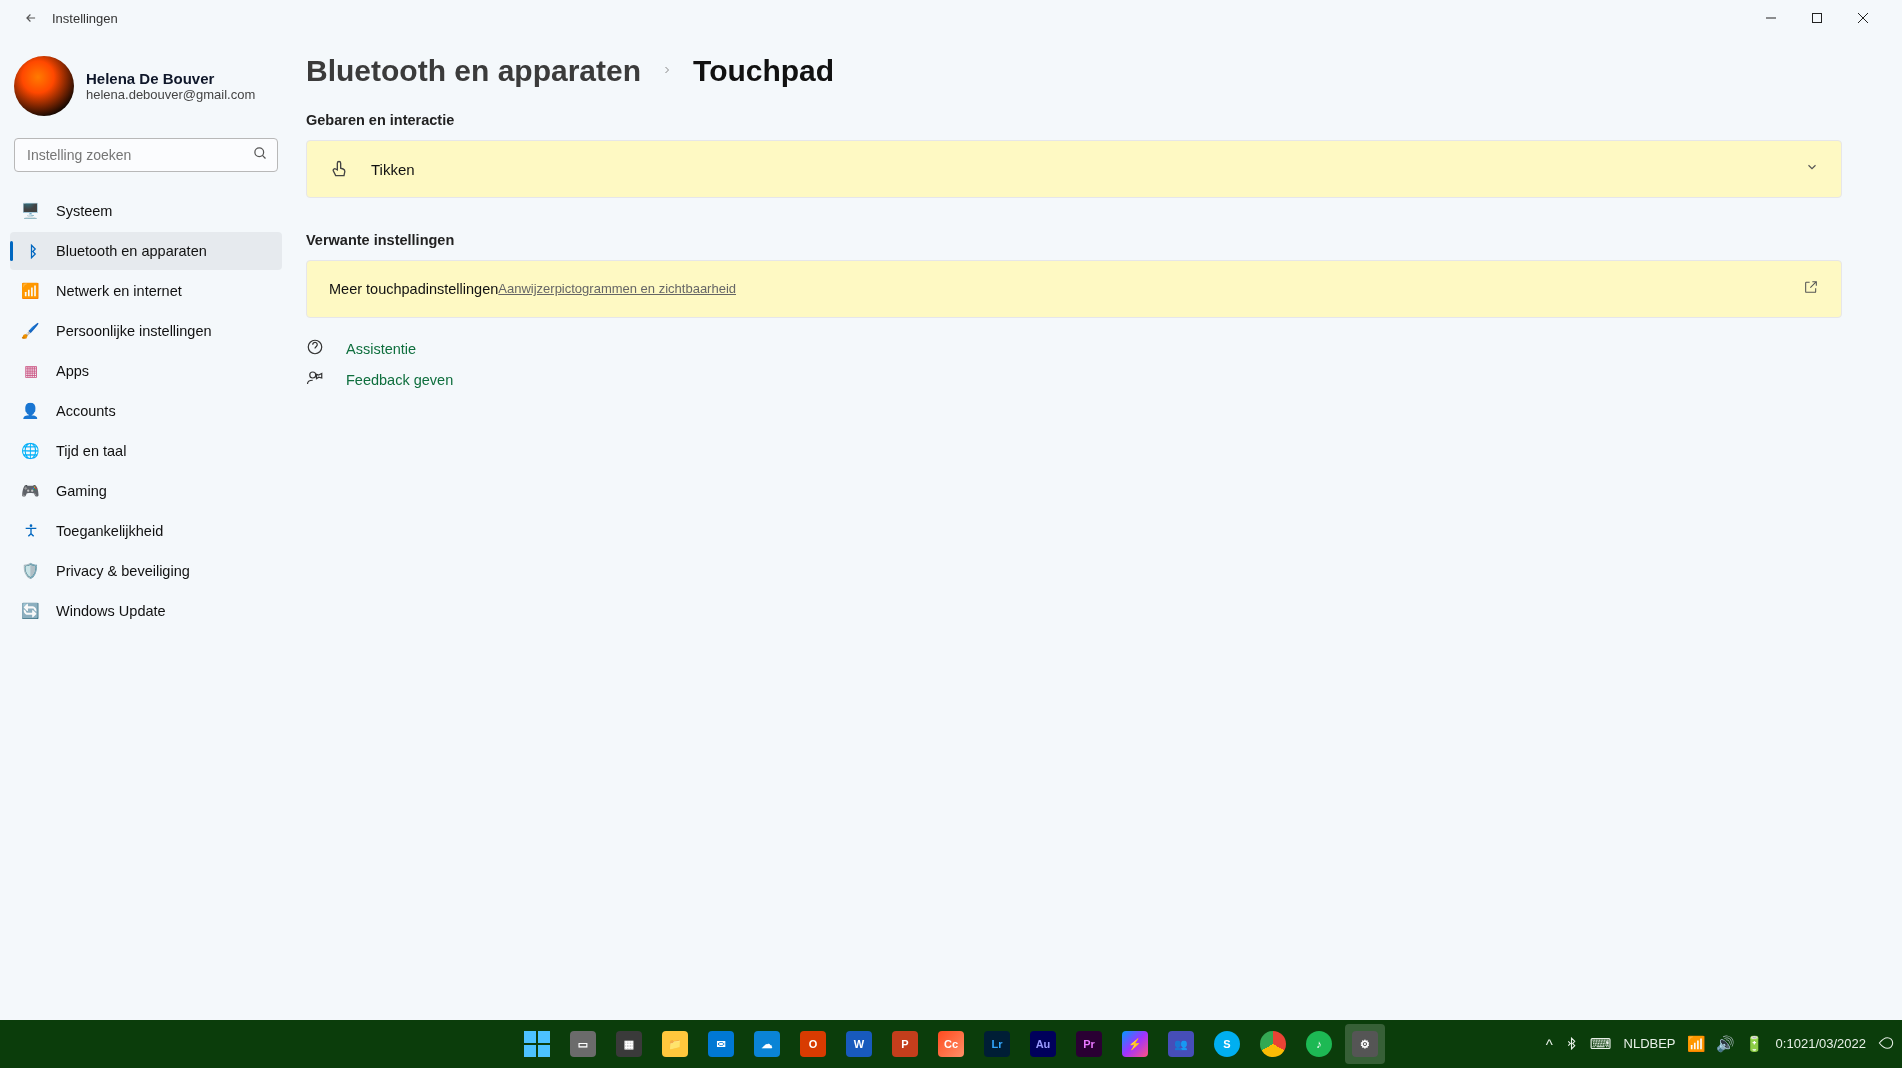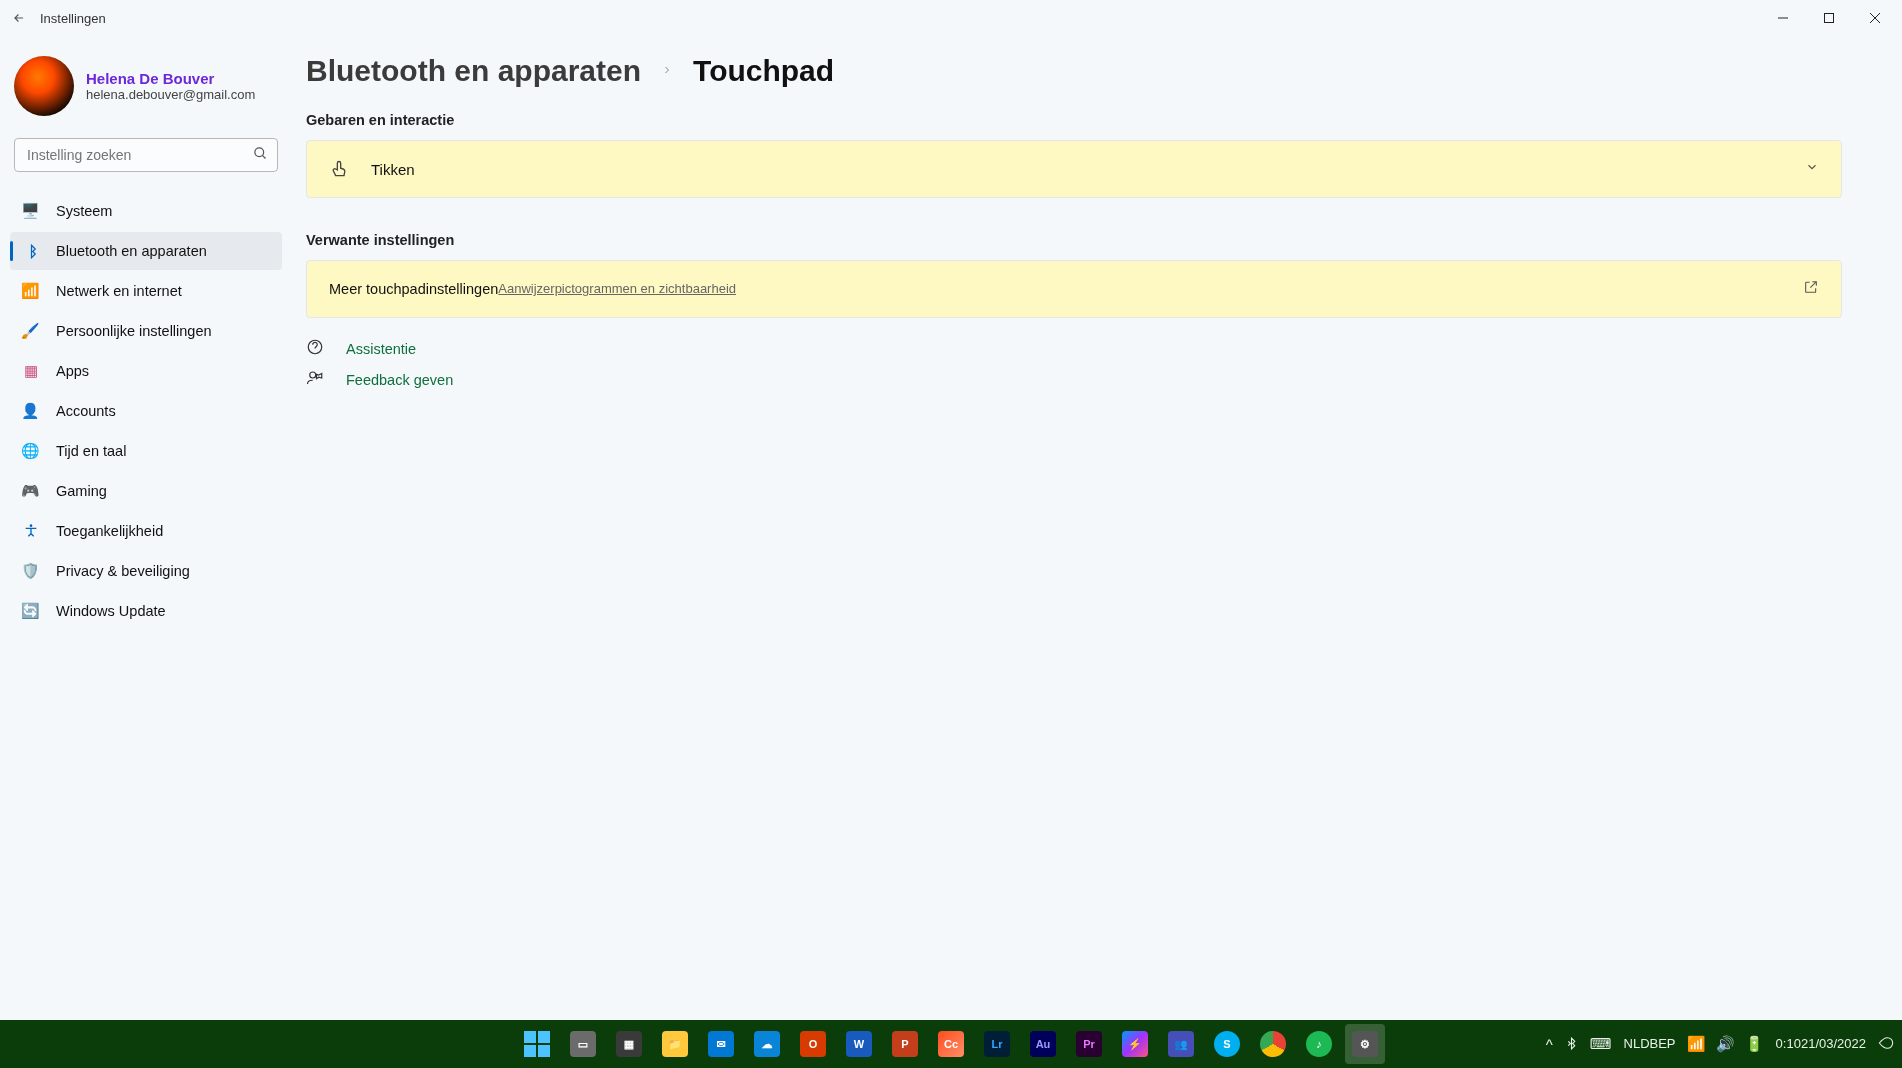--- a/index.html
+++ b/index.html
@@ -1,32 +1,32 @@
 <!DOCTYPE html>
 <html><head>
 <meta charset="utf-8">
 <style>
 * { margin: 0; padding: 0; box-sizing: border-box; font-family: "Segoe UI", Arial, sans-serif; }
 body { width: 1902px; height: 1068px; background: #f4f8fb; overflow: hidden; position: relative; }
 
 
-.titlebar { height: 36px; display: flex; align-items: center; padding: 0 4px; }
+.titlebar { height: 36px; display: flex; align-items: center; padding: 0 16px; }
 .titlebar .back { width: 30px; height: 30px; display: flex; justify-content: center; align-items: center; cursor: pointer; color: #555; }
 .titlebar .title { margin-left: 6px; font-size: 13px; color: #333; }
 .titlebar .win-controls { margin-left: auto; display: flex; }
 .titlebar .win-controls div { width: 46px; height: 30px; display: flex; justify-content: center; align-items: center; color: #222; cursor: pointer; }
 
 
 .app { display: flex; height: calc(100% - 36px - 48px); }
 
 
 .sidebar { width: 292px; padding: 12px 10px; }
 .profile { display: flex; align-items: center; gap: 12px; padding: 8px 4px 22px 4px; }
 .avatar { width: 60px; height: 60px; border-radius: 50%; background: radial-gradient(circle at 40% 35%, #ff7b00 0%, #ff4800 30%, #1a0a02 75%); }
-.profile-text .name { font-weight: 600; font-size: 15px; color: #6d28d9; }
+.profile-text .name { font-weight: 600; font-size: 15px; color: #0f172a; }
 .profile-text .email { font-size: 13px; color: #444; }
 .search { position: relative; margin: 0 4px 20px 4px; }
 .search input { width: 100%; height: 34px; padding: 0 34px 0 12px; border: 1px solid #b8b8b8; border-radius: 4px; background: #fbfcfe; font-size: 14px; outline: none; }
 .search .icon { position: absolute; right: 10px; top: 8px; color: #555; }
 
 .nav { display: flex; flex-direction: column; gap: 2px; }
 .nav-item { display: flex; align-items: center; gap: 16px; height: 38px; padding: 0 12px; border-radius: 4px; font-size: 14.5px; color: #111; cursor: pointer; position: relative; }
 .nav-item.active { background: #e6eaee; }
 .nav-item.active::before { content: ""; position: absolute; left: 0; top: 9px; bottom: 9px; width: 3px; background: #0067c0; border-radius: 2px; }
 .nav-item .icon { width: 18px; height: 18px; display: flex; justify-content: center; align-items: center; font-size: 15px; }

